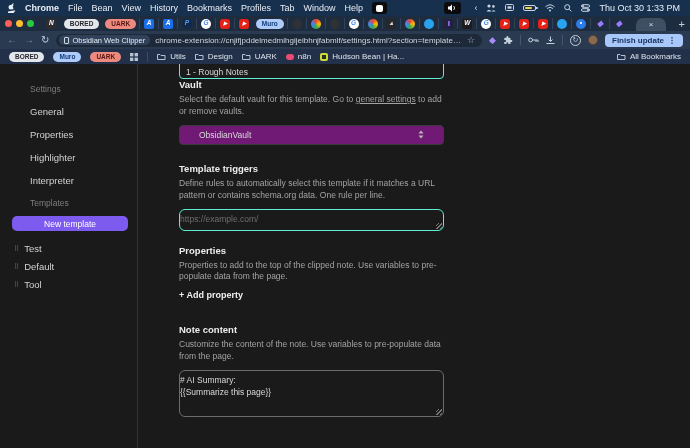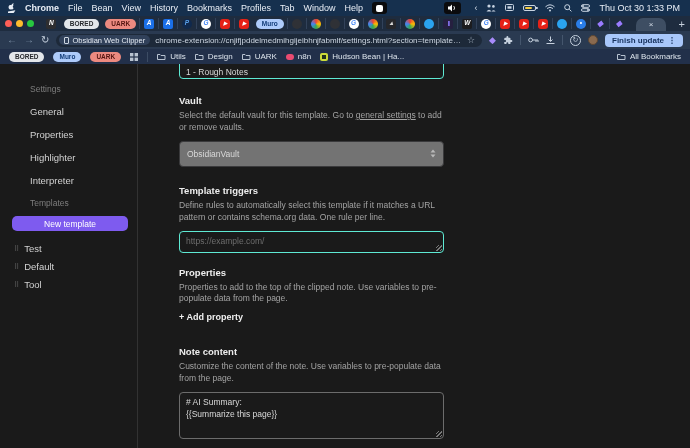--- a/index.html
+++ b/index.html
@@ -86,32 +86,32 @@
     margin-bottom:7px; margin-left:-16px; }
   .grip { color:#6d6d6d; font-size:7px; }
 
   .main { width:306px; padding-left:41px; overflow:hidden; font-size:8.5px; }
   .field, textarea, .selectbox { width:265px; background:transparent; border:1px solid #5eead4;
     border-radius:4px; color:#d9d9d9; font-family:inherit; font-size:8.5px; }
   .name-input { height:19px; margin-top:-4px; padding:4px 6px 0 6px; display:block; }
   .section-h { color:#ededed; font-weight:bold; font-size:9.5px; margin-bottom:4px; }
   .desc { color:#a3a3a3; font-size:8.5px; line-height:1.4; margin-bottom:7px; width:268px; }
   .desc u { cursor:pointer; }
-  .selectbox { height:26px; background:#737373; border-color:#3a3a3c; display:flex;
-    align-items:center; justify-content:space-between; padding:0 7px; }
-  textarea { resize:none; padding:4px 6px; line-height:1.35; display:block; }
+  .selectbox { height:20px; background:#701a75; border-color:#3a3a3c; display:flex;
+    align-items:center; justify-content:space-between; padding:0 19px; }
+  textarea { resize:none; padding:4px 0; line-height:1.35; display:block;border-radius:6px; }
   textarea::placeholder { color:#6e6e6e; }
   .ta-wrap { position:relative; width:265px; }
   .ta-wrap::after { content:""; position:absolute; right:2px; bottom:2px; width:6px; height:6px;
     background:repeating-linear-gradient(135deg, transparent 0 1.5px, #7a7a7a 1.5px 2.5px); }
   .ta-triggers { height:22px; }
   .ta-note { height:47px; border-color:#6c6c6c; }
   .addprop { color:#f0f0f0; font-size:9px; font-weight:bold; background:none; border:none;
     font-family:inherit; padding:0; }
-  .mt-vault{margin-top:16px}.mt-trig{margin-top:18px}.mt-prop{margin-top:14px}
+  .mt-vault{}.mt-trig{margin-top:18px}.mt-prop{margin-top:14px}
   .mt-note{margin-top:24px}
   svg { display:block; }
 </style>
 </head>
 <body>
 
 <div class="menubar">
   <span class="mbicon">
     <svg class="apple-svg" viewBox="0 0 12 14">
         <path fill="#e9eef6" d="M8.4 0c.1 1-.3 1.9-.9 2.6-.6.7-1.6 1.2-2.5 1.1-.1-.9.4-1.9 1-2.5C6.6.5 7.6.1 8.4 0zM11 10.4c-.4 1-.6 1.4-1.2 2.2-.8 1.2-1.9 2.6-3.2 2.6-1.2 0-1.5-.8-3.1-.8-1.6 0-2 .8-3.1.8C-.9 15.2-2 13.7-2.7 12.5"></path>

